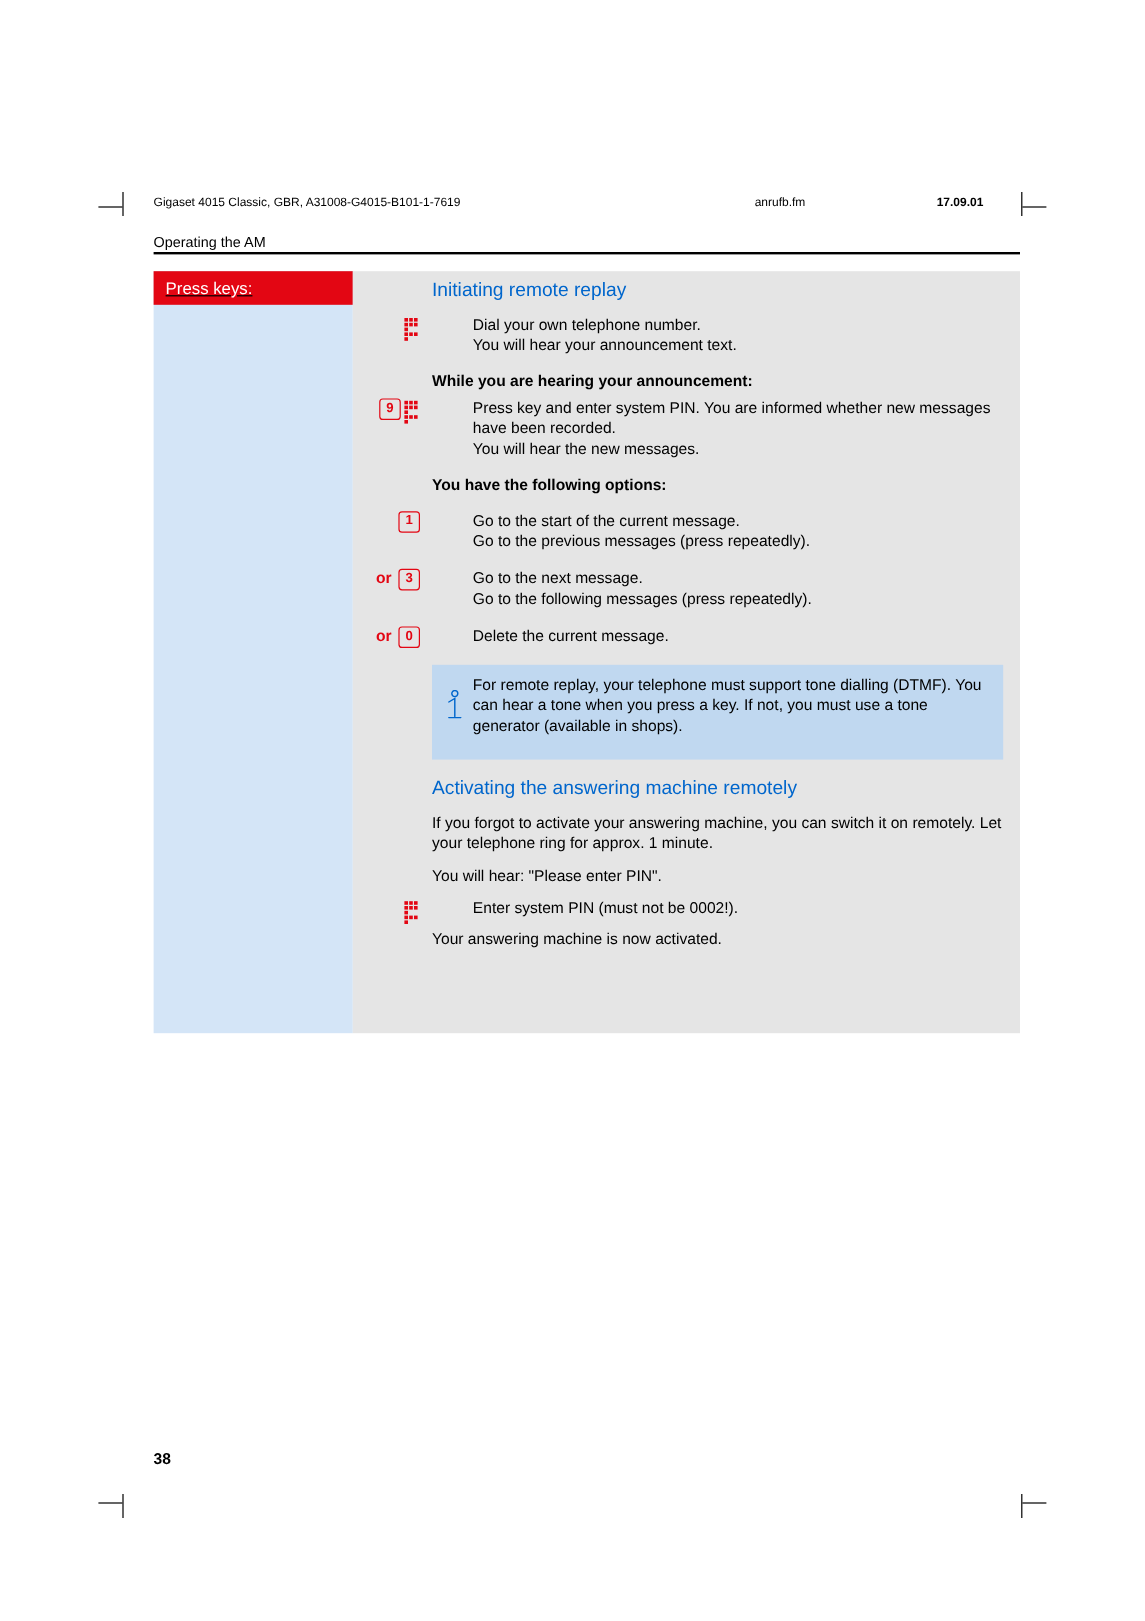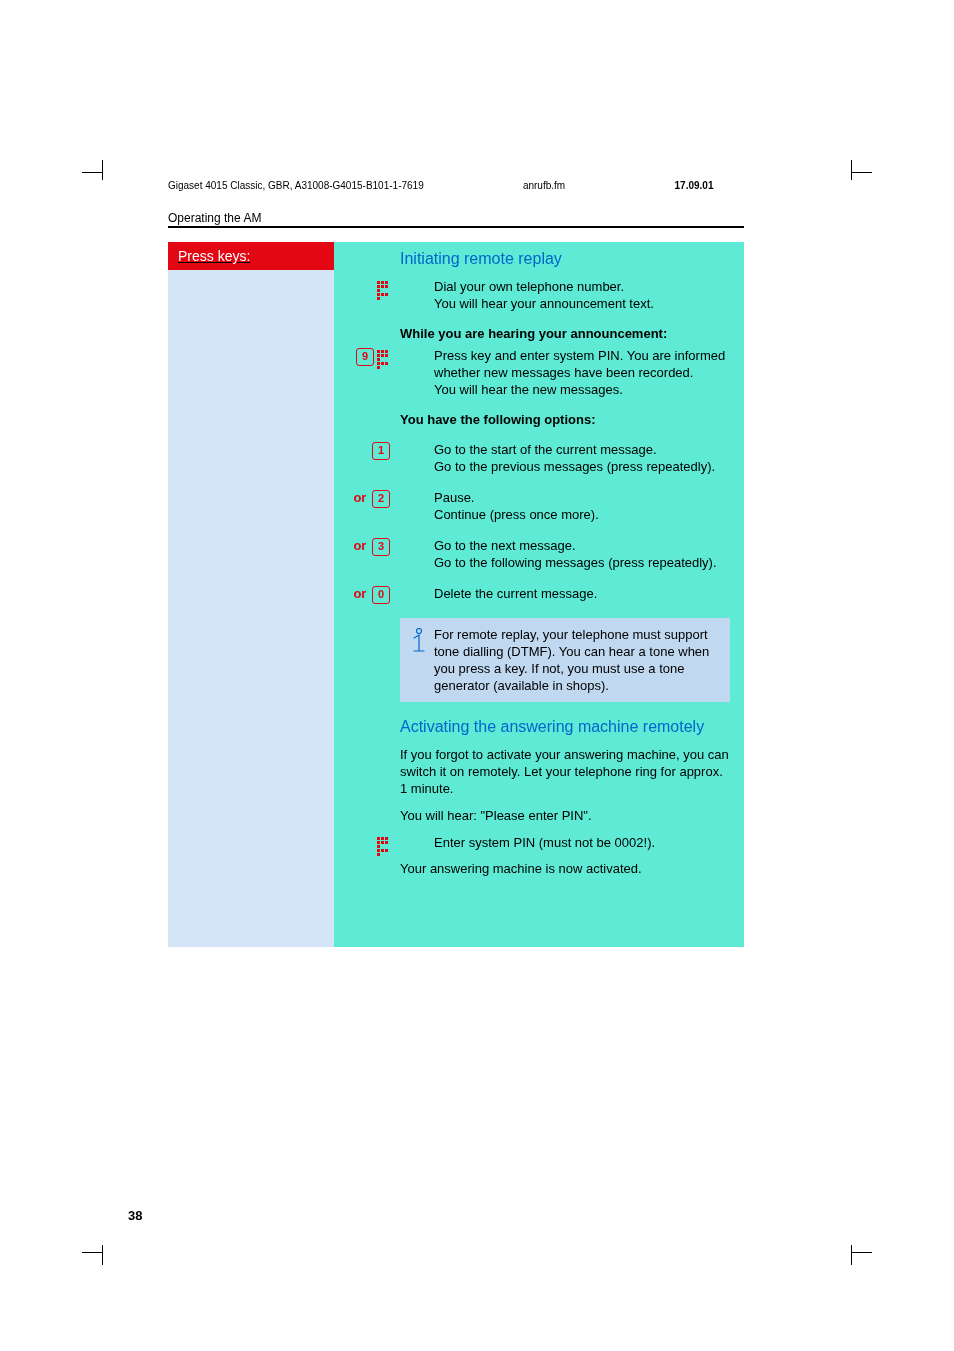--- a/index.html
+++ b/index.html
@@ -19,24 +19,23 @@
   .crop-tl-v { top: 160px; left: 102px; width: 1px; height: 20px; }
   .crop-tr-h { top: 172px; right: 82px; width: 20px; height: 1px; }
   .crop-tr-v { top: 160px; right: 102px; width: 1px; height: 20px; }
   .crop-bl-h { bottom: 98px; left: 82px; width: 20px; height: 1px; }
   .crop-bl-v { bottom: 86px; left: 102px; width: 1px; height: 20px; }
   .crop-br-h { bottom: 98px; right: 82px; width: 20px; height: 1px; }
   .crop-br-v { bottom: 86px; right: 102px; width: 1px; height: 20px; }
 
   .page {
     position: absolute;
-    top: 180px;
+    top: 164px;
     left: 128px;
-    width: 576px;
-    margin-left: 40px;
+    width: 722px;
   }
 
   .header-row {
     font-size: 10px;
     color: #000;
     display: flex;
     margin-bottom: 20px;
   }
   .header-left { flex: 1; }
   .header-mid { flex: 0 0 200px; text-align: center; }
@@ -61,21 +60,21 @@
   }
   .sidebar-header {
     background: #e30613;
     color: #fff;
     font-size: 14px;
     padding: 6px 10px;
   }
 
   .main {
     flex: 1;
-    background: #5eead4;
+    background: #e5e5e5;
     padding: 8px 14px 60px 10px;
   }
 
   .step-row { display: flex; margin-bottom: 14px; gap: 34px; }
   .step-left {
     width: 56px;
     flex-shrink: 0;
     text-align: right;
     padding-right: 10px;
     font-size: 13px;
@@ -134,24 +133,25 @@
     height: 3px;
     background: #e30613;
     margin: 0.5px;
     float: left;
   }
   .dialpad-icon .row { clear: both; }
 
   .info-box {
     margin-left: 56px;
     background: #c0d8f0;
-    padding: 8px 10px 8px 10px;
+    padding: 8px 10px 20px 10px;
     display: flex;
     margin-top: 6px;
     margin-bottom: 16px;
+    align-items: center;
   }
   .info-icon {
     width: 24px;
     flex-shrink: 0;
     color: #0066cc;
     font-size: 18px;
     line-height: 14px;
     padding-top: 2px;
   }
   .info-text {
@@ -228,27 +228,20 @@
       <div class="bold-black" style="margin-top:14px;margin-bottom:14px;">You have the following options:</div>
 
       <div class="step-row">
         <div class="step-left">
           <span class="key-box">1</span>
         </div>
         <div class="step-body" style="white-space:pre-line;">Go to the start of the current message.
 Go to the previous messages (press repeatedly).</div>
       </div>
 
-      <div class="step-row">
-        <div class="step-left">
-          <span>or</span> <span class="key-box">2</span>
-        </div>
-        <div class="step-body" style="white-space:pre-line;">Pause.
-Continue (press once more).</div>
-      </div>
 
       <div class="step-row">
         <div class="step-left">
           <span>or</span> <span class="key-box">3</span>
         </div>
         <div class="step-body" style="white-space:pre-line;">Go to the next message.
 Go to the following messages (press repeatedly).</div>
       </div>
 
       <div class="step-row">

